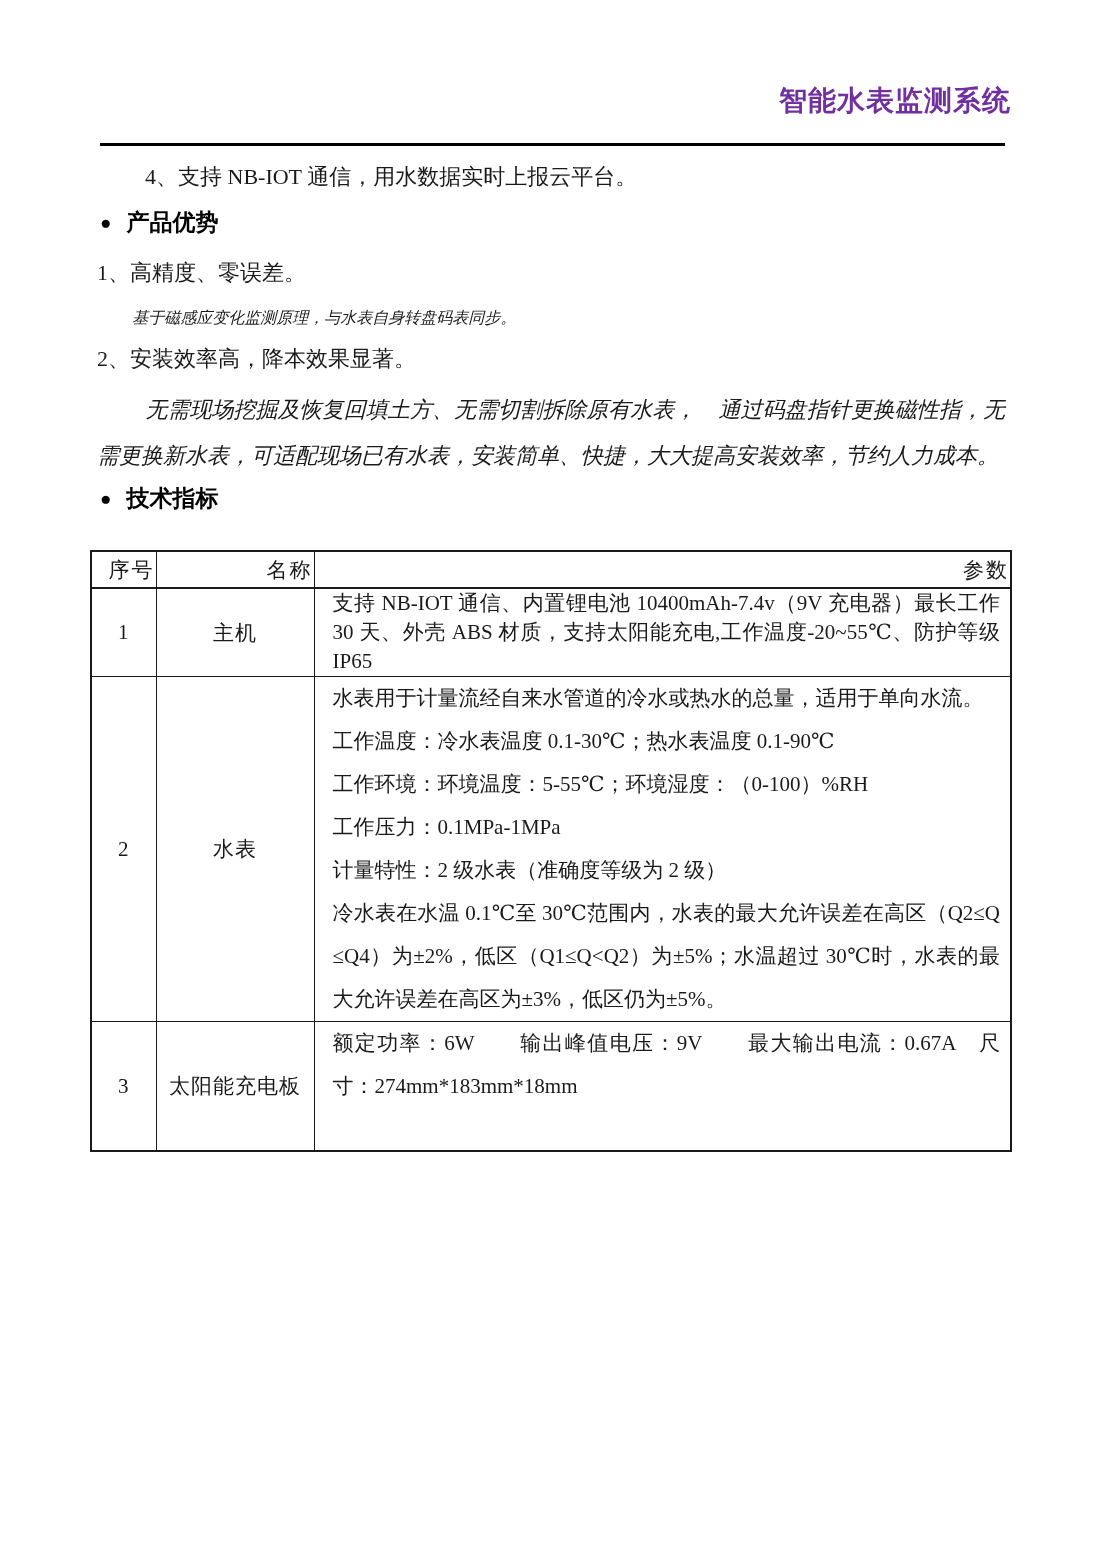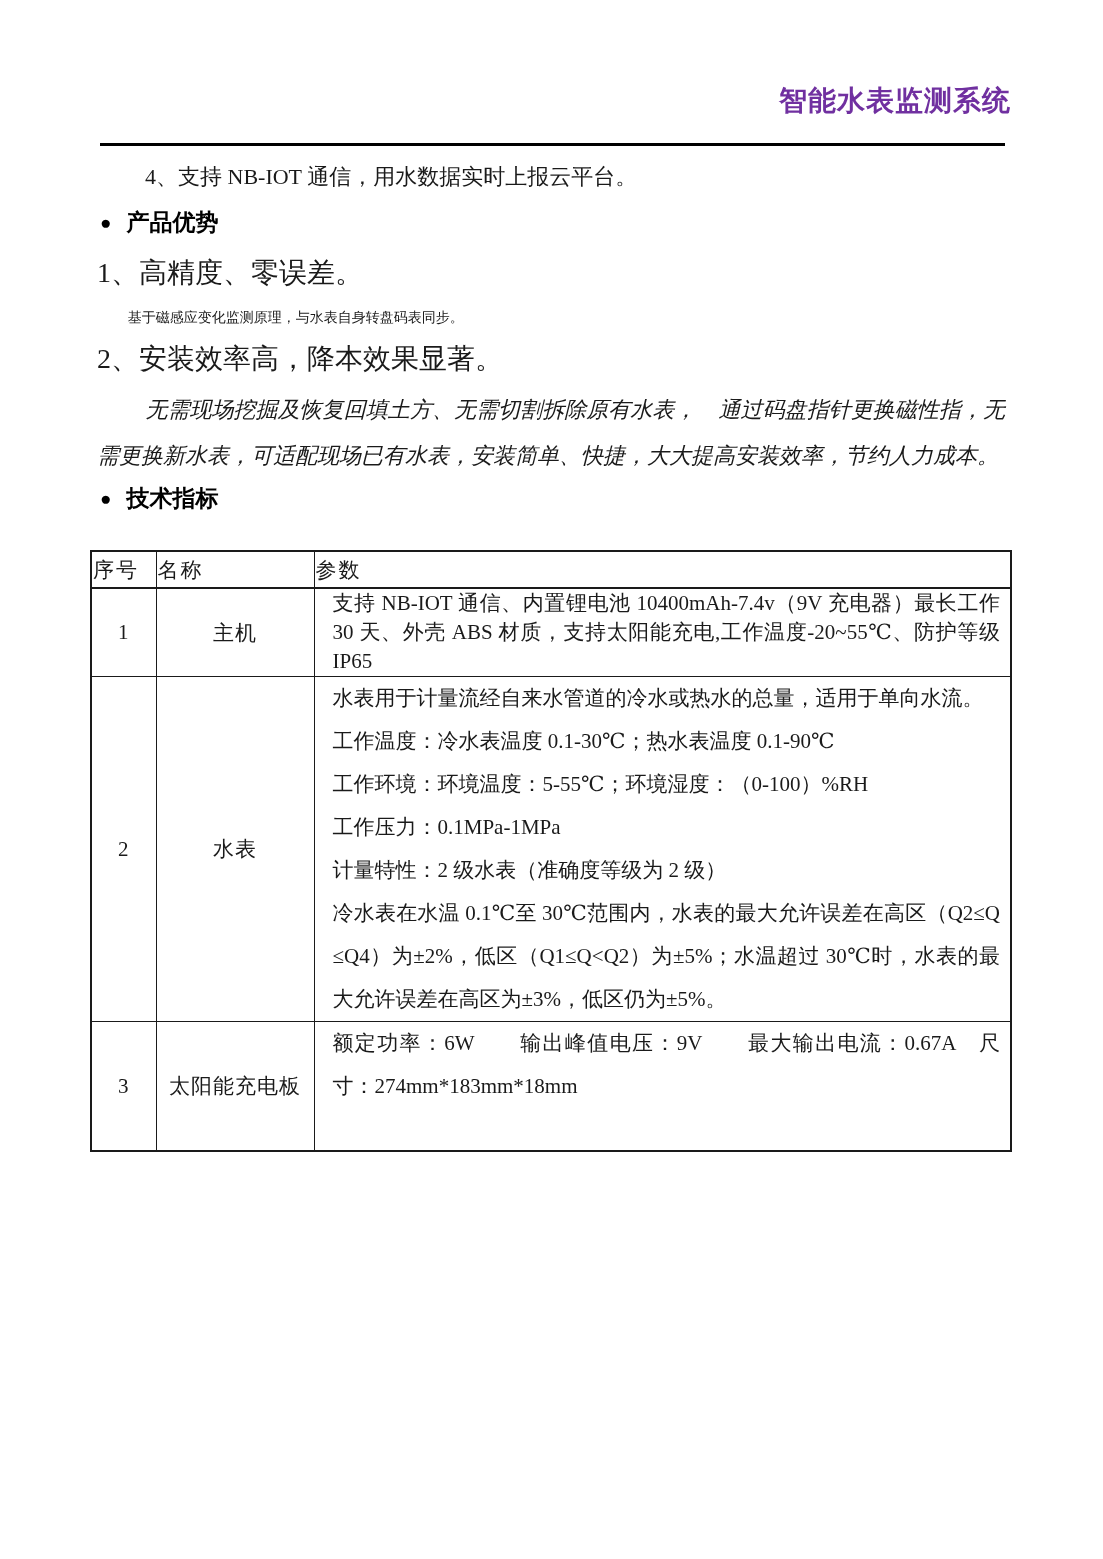--- a/index.html
+++ b/index.html
@@ -43,23 +43,23 @@
     margin: 16px 0 0 3px;
     font-family: "Liberation Sans", "DejaVu Sans", sans-serif;
     font-weight: bold;
     font-size: 23px;
     line-height: 30px;
     color: #000000;
   }
   .section-heading.second { margin-top: 4px; }
   .bullet { font-size: 19px; line-height: 1; }
 
-  .adv-title { margin: 22px 0 0 0; font-size: 28px; line-height: 28px; }
+  .adv-title { margin: 22px 0 0 0; font-size: 22px; line-height: 28px; }
   .adv-title.t2 { margin-top: 13px; }
-  .adv-detail { margin: 17px 0 0 0; font-size: 14px; line-height: 28px; text-indent: 2.2em; }
+  .adv-detail { margin: 17px 0 0 0; font-size: 16px; line-height: 28px; text-indent: 2.2em; font-style: italic; }
   .adv-para {
     margin: 14px 0 0 0;
     font-size: 22px;
     line-height: 46px;
     text-indent: 2.2em;
     text-align: justify;
     font-style: italic;
   }
 
   table.specs {
@@ -70,21 +70,21 @@
     border: 2px solid #1a1a1a;
     font-size: 21px;
   }
   table.specs th, table.specs td { border: 1px solid #1a1a1a; }
   table.specs col.c1 { width: 65px; }
   table.specs col.c2 { width: 158px; }
   table.specs col.c3 { width: 697px; }
   table.specs th {
     font-weight: normal;
     height: 33px;
-    text-align: left;
+    text-align: right;
     border-bottom-width: 2px;
     letter-spacing: 2px;
   }
   td.cell-no, td.cell-name {
     text-align: center;
     vertical-align: middle;
     letter-spacing: 1px;
   }
   td.cell-params { vertical-align: top; padding: 0 10px 0 18px; }
   td.cell-params p { margin: 0; text-align: justify; }

